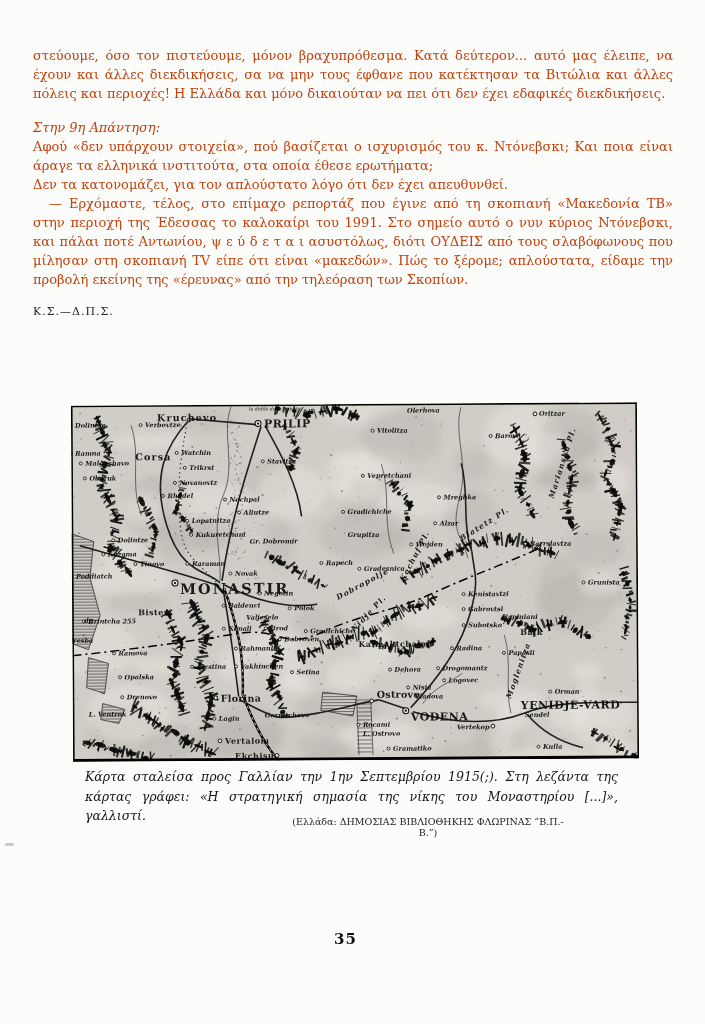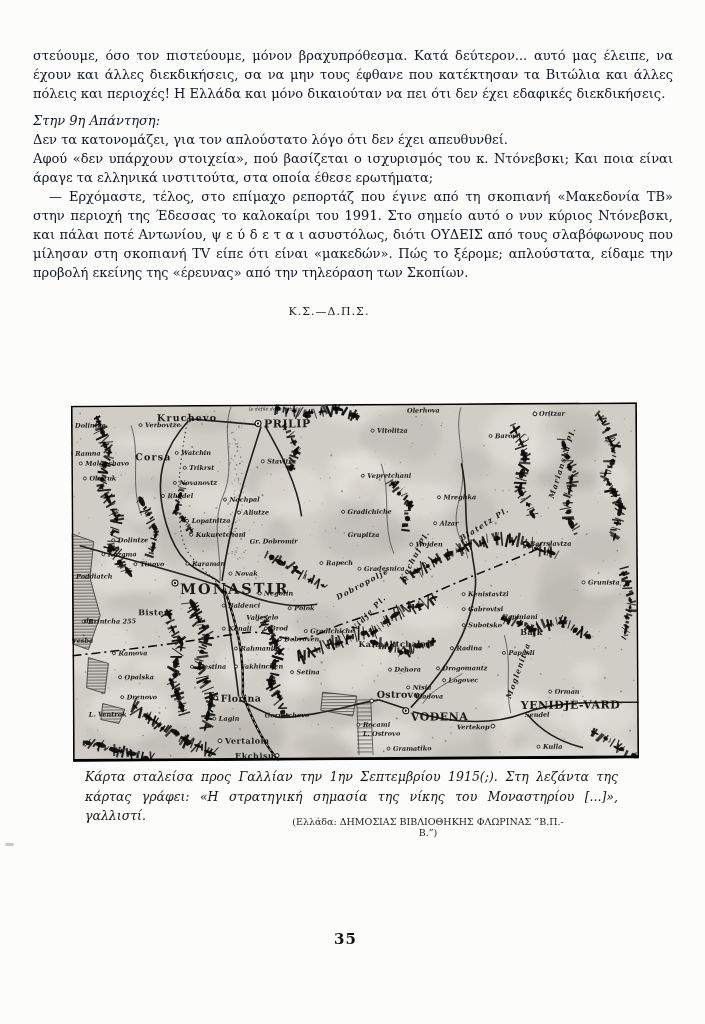--- a/index.html
+++ b/index.html
@@ -7,28 +7,28 @@
     width:705px;height:1024px;position:relative;
     background:#ffffff;
     font-family:"DejaVu Serif", serif;
     color:#1b1b1b;
     overflow:hidden;
   }
   .sheet{position:absolute;inset:0;background:#fcfcfb;}
   .body-text{
     position:absolute;top:46px;left:33px;width:640px;
     font-size:13px;line-height:19px;text-align:justify;
-    color:#0f172a;
+    color:#c2410c;
   }
   .body-text p{margin:0;}
-  p.heading{font-style:italic;margin-top:8px;}
+  p.heading{font-style:italic;margin-top:15px;}
   .indent{text-indent:16px;}
   .signature{
     position:absolute;top:305px;left:33px;width:592px;
-    text-align:center;font-size:11px;letter-spacing:1px;color:#222;
+    text-align:left;font-size:11px;letter-spacing:1px;color:#222;
   }
   .map-frame{
     position:absolute;top:404px;left:72px;width:566px;height:356px;
     transform:rotate(-0.35deg);
     background:#d0cdc6;
   }
   .map-frame svg{display:block;}
   .caption{
     position:absolute;top:767px;left:85px;width:533px;
     font-style:italic;font-size:12.5px;line-height:19.5px;
@@ -49,22 +49,22 @@
   }
 </style>
 </head>
 <body>
 
 <div class="sheet">
 
   <div class="body-text">
     <p>στεύουμε, όσο τον πιστεύουμε, μόνον βραχυπρόθεσμα. Κατά δεύτερον... αυτό μας έλειπε, να έχουν και άλλες διεκδικήσεις, σα να μην τους έφθανε που κατέκτησαν τα Βιτώλια και άλλες πόλεις και περιοχές! Η Ελλάδα και μόνο δικαιούταν να πει ότι δεν έχει εδαφικές διεκδικήσεις.</p>
     <p class="heading">Στην 9η Απάντηση:</p>
+    <p>Αφού «δεν υπάρχουν στοιχεία», πού βασίζεται ο ισχυρισμός του κ. Ντόνεβσκι; Και ποια είναι άραγε τα ελληνικά ινστιτούτα, στα οποία έθεσε ερωτήματα;</p>
     <p>Δεν τα κατονομάζει, για τον απλούστατο λόγο ότι δεν έχει απευθυνθεί.</p>
-    <p>Αφού «δεν υπάρχουν στοιχεία», πού βασίζεται ο ισχυρισμός του κ. Ντόνεβσκι; Και ποια είναι άραγε τα ελληνικά ινστιτούτα, στα οποία έθεσε ερωτήματα;</p>
     <p class="indent">— Ερχόμαστε, τέλος, στο επίμαχο ρεπορτάζ που έγινε από τη σκοπιανή «Μακεδονία TB» στην περιοχή της Έδεσσας το καλοκαίρι του 1991. Στο σημείο αυτό ο νυν κύριος Ντόνεβσκι, και πάλαι ποτέ Αντωνίου, ψ ε ύ δ ε τ α ι ασυστόλως, διότι ΟΥΔΕΙΣ από τους σλαβόφωνους που μίλησαν στη σκοπιανή TV είπε ότι είναι «μακεδών». Πώς το ξέρομε; απλούστατα, είδαμε την προβολή εκείνης της «έρευνας» από την τηλεόραση των Σκοπίων.</p>
   </div>
 
   <div class="signature">Κ.Σ.—Δ.Π.Σ.</div>
 
   <figure style="margin:0">
     <div class="map-frame">
       <svg id="mapsvg" width="566" height="356" viewBox="0 0 566 356">
           <rect x="0" y="0" width="566" height="356" fill="#d0cdc6"></rect>
           <defs>

